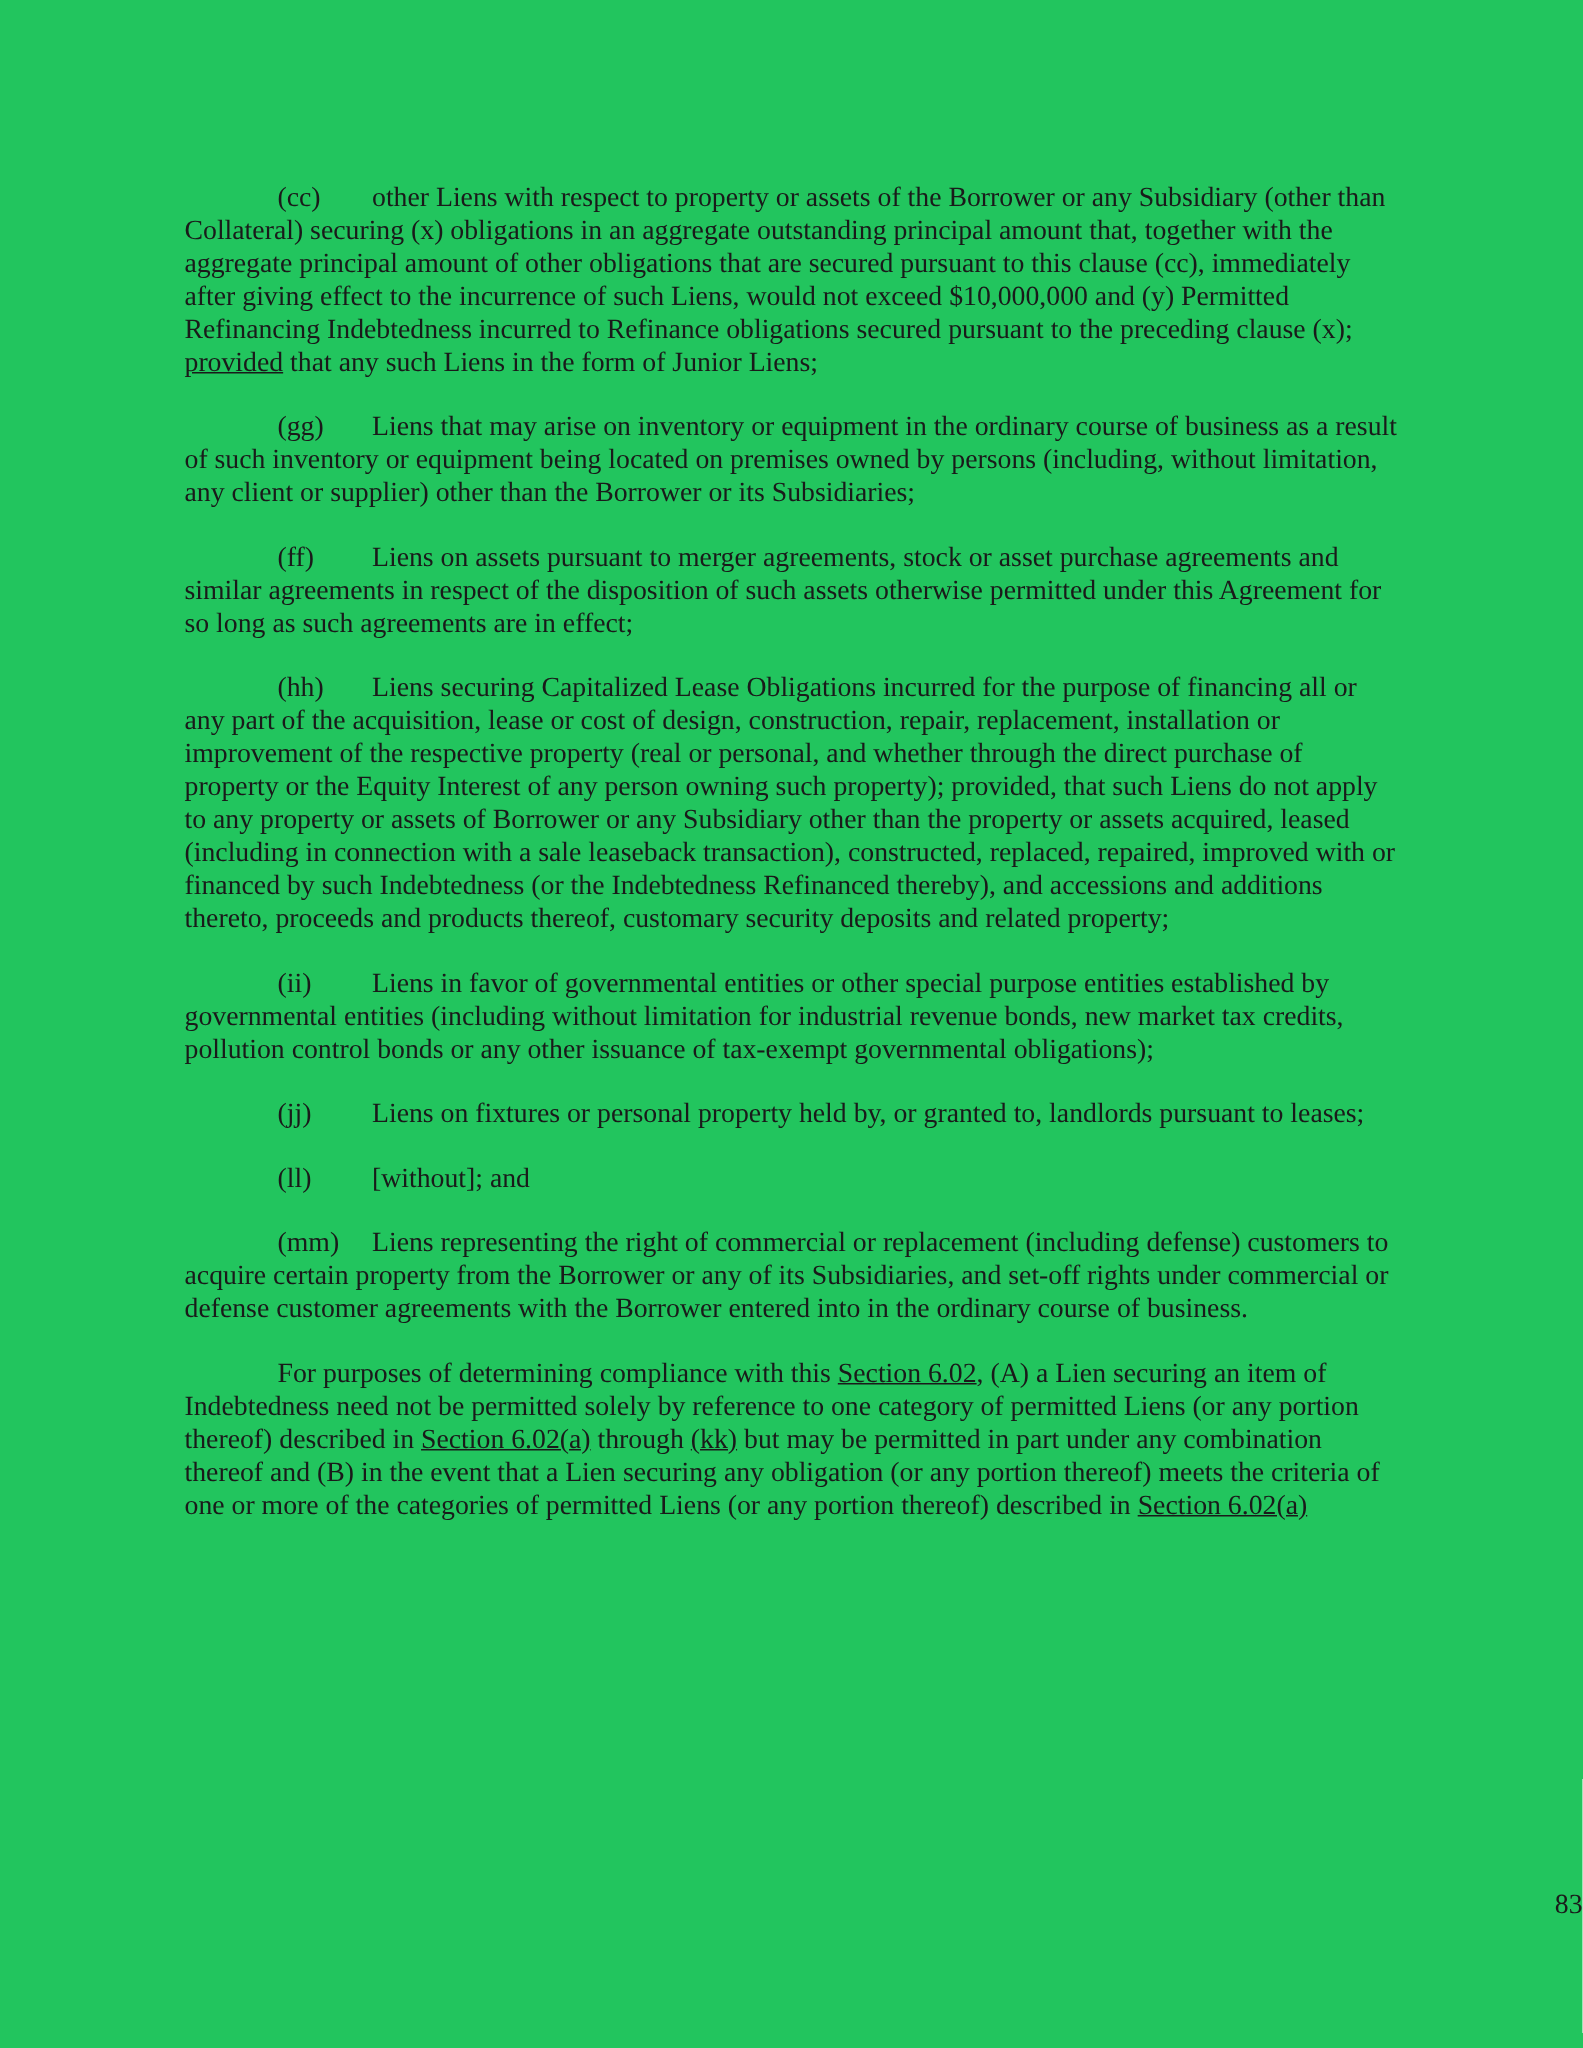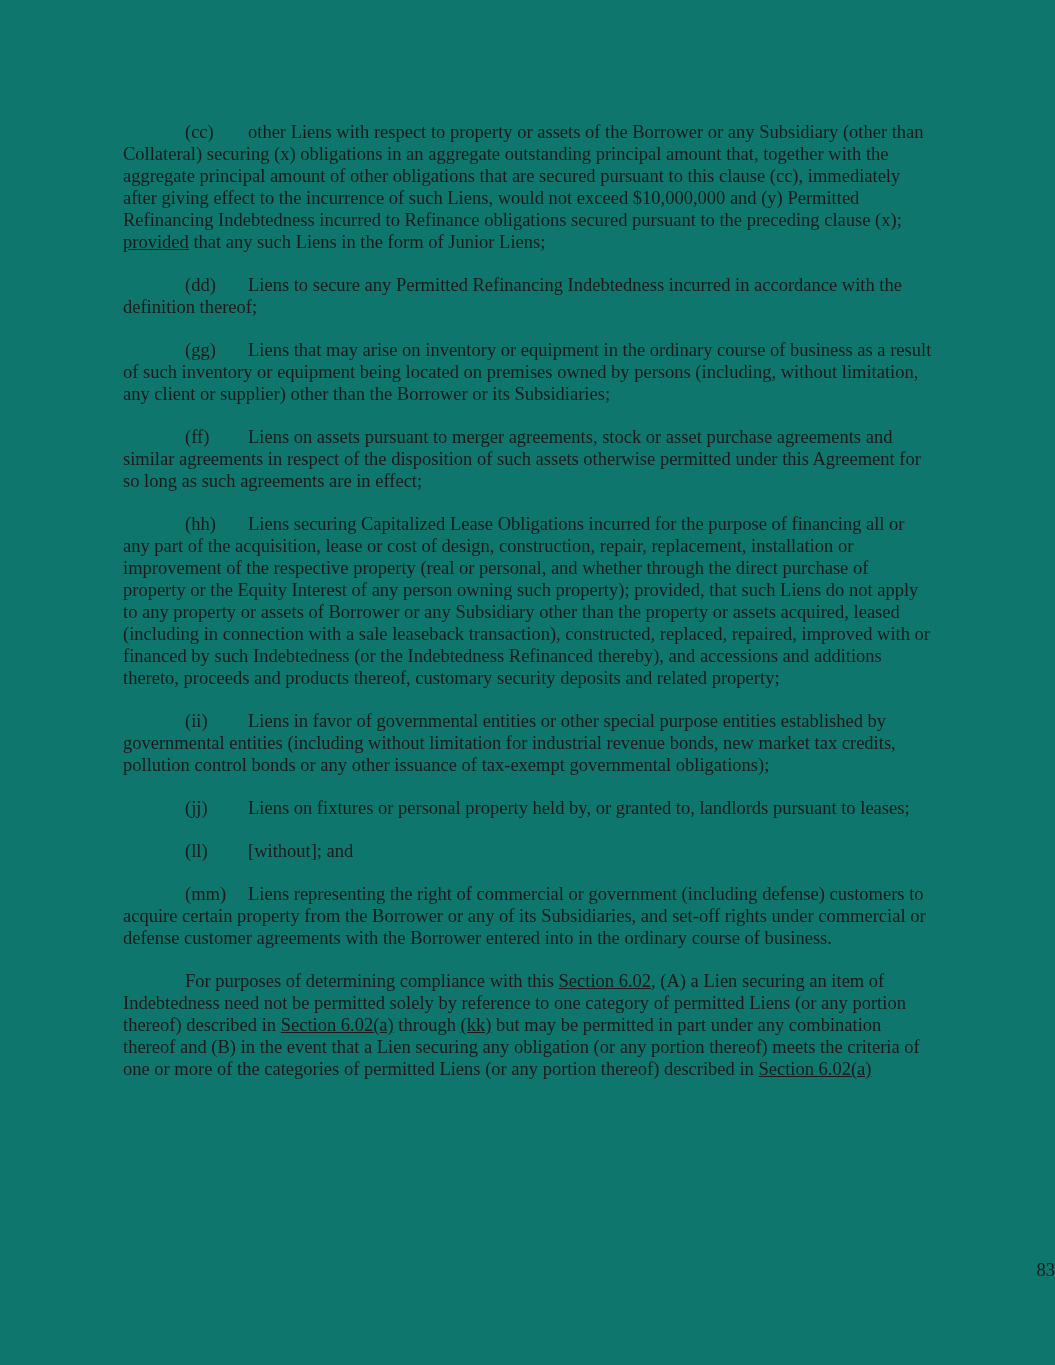--- a/index.html
+++ b/index.html
@@ -44,27 +44,26 @@
     position: absolute;
     top: 1259px;
     left: 0;
     width: 100%;
     text-align: right;
   }
 </style>
 </head>
 <body>
 
-<div class="page" style="background: #0f766e; color: rgb(26, 26, 26);">
+<div class="page" style="background: #22c55e; color: rgb(26, 26, 26);">
   <main class="content">
       <p class="para"><span class="label">(cc)</span><span>other Liens with respect to property or assets of the Borrower or any Subsidiary (other than Collateral) securing (x) obligations in an aggregate outstanding principal amount that, together with the aggregate principal amount of other obligations that are secured pursuant to this clause (cc), immediately after giving effect to the incurrence of such Liens, would not exceed $10,000,000 and (y) Permitted Refinancing Indebtedness incurred to Refinance obligations secured pursuant to the preceding clause (x); </span><span class="u">provided</span><span> that any such Liens in the form of Junior Liens;</span></p>
-      <p class="para"><span class="label">(dd)</span><span>Liens to secure any Permitted Refinancing Indebtedness incurred in accordance with the definition thereof;</span></p>
       <p class="para"><span class="label">(gg)</span><span>Liens that may arise on inventory or equipment in the ordinary course of business as a result of such inventory or equipment being located on premises owned by persons (including, without limitation, any client or supplier) other than the Borrower or its Subsidiaries;</span></p>
       <p class="para"><span class="label">(ff)</span><span>Liens on assets pursuant to merger agreements, stock or asset purchase agreements and similar agreements in respect of the disposition of such assets otherwise permitted under this Agreement for so long as such agreements are in effect;</span></p>
       <p class="para"><span class="label">(hh)</span><span>Liens securing Capitalized Lease Obligations incurred for the purpose of financing all or any part of the acquisition, lease or cost of design, construction, repair, replacement, installation or improvement of the respective property (real or personal, and whether through the direct purchase of property or the Equity Interest of any person owning such property); provided, that such Liens do not apply to any property or assets of Borrower or any Subsidiary other than the property or assets acquired, leased (including in connection with a sale leaseback transaction), constructed, replaced, repaired, improved with or financed by such Indebtedness (or the Indebtedness Refinanced thereby), and accessions and additions thereto, proceeds and products thereof, customary security deposits and related property;</span></p>
       <p class="para"><span class="label">(ii)</span><span>Liens in favor of governmental entities or other special purpose entities established by governmental entities (including without limitation for industrial revenue bonds, new market tax credits, pollution control bonds or any other issuance of tax-exempt governmental obligations);</span></p>
       <p class="para"><span class="label">(jj)</span><span>Liens on fixtures or personal property held by, or granted to, landlords pursuant to leases;</span></p>
       <p class="para"><span class="label">(ll)</span><span>[without]; and</span></p>
-      <p class="para"><span class="label">(mm)</span><span>Liens representing the right of commercial or government (including defense) customers to acquire certain property from the Borrower or any of its Subsidiaries, and set-off rights under commercial or defense customer agreements with the Borrower entered into in the ordinary course of business.</span></p>
+      <p class="para"><span class="label">(mm)</span><span>Liens representing the right of commercial or replacement (including defense) customers to acquire certain property from the Borrower or any of its Subsidiaries, and set-off rights under commercial or defense customer agreements with the Borrower entered into in the ordinary course of business.</span></p>
       <p class="para"><span>For purposes of determining compliance with this </span><span class="u">Section 6.02</span><span>, (A) a Lien securing an item of Indebtedness need not be permitted solely by reference to one category of permitted Liens (or any portion thereof) described in </span><span class="u">Section 6.02(a)</span><span> through </span><span class="u">(kk)</span><span> but may be permitted in part under any combination thereof and (B) in the event that a Lien securing any obligation (or any portion thereof) meets the criteria of one or more of the categories of permitted Liens (or any portion thereof) described in </span><span class="u">Section 6.02(a)</span></p>
     </main>
   <div class="page-number">83</div>
 </div>
 
 </body></html>

